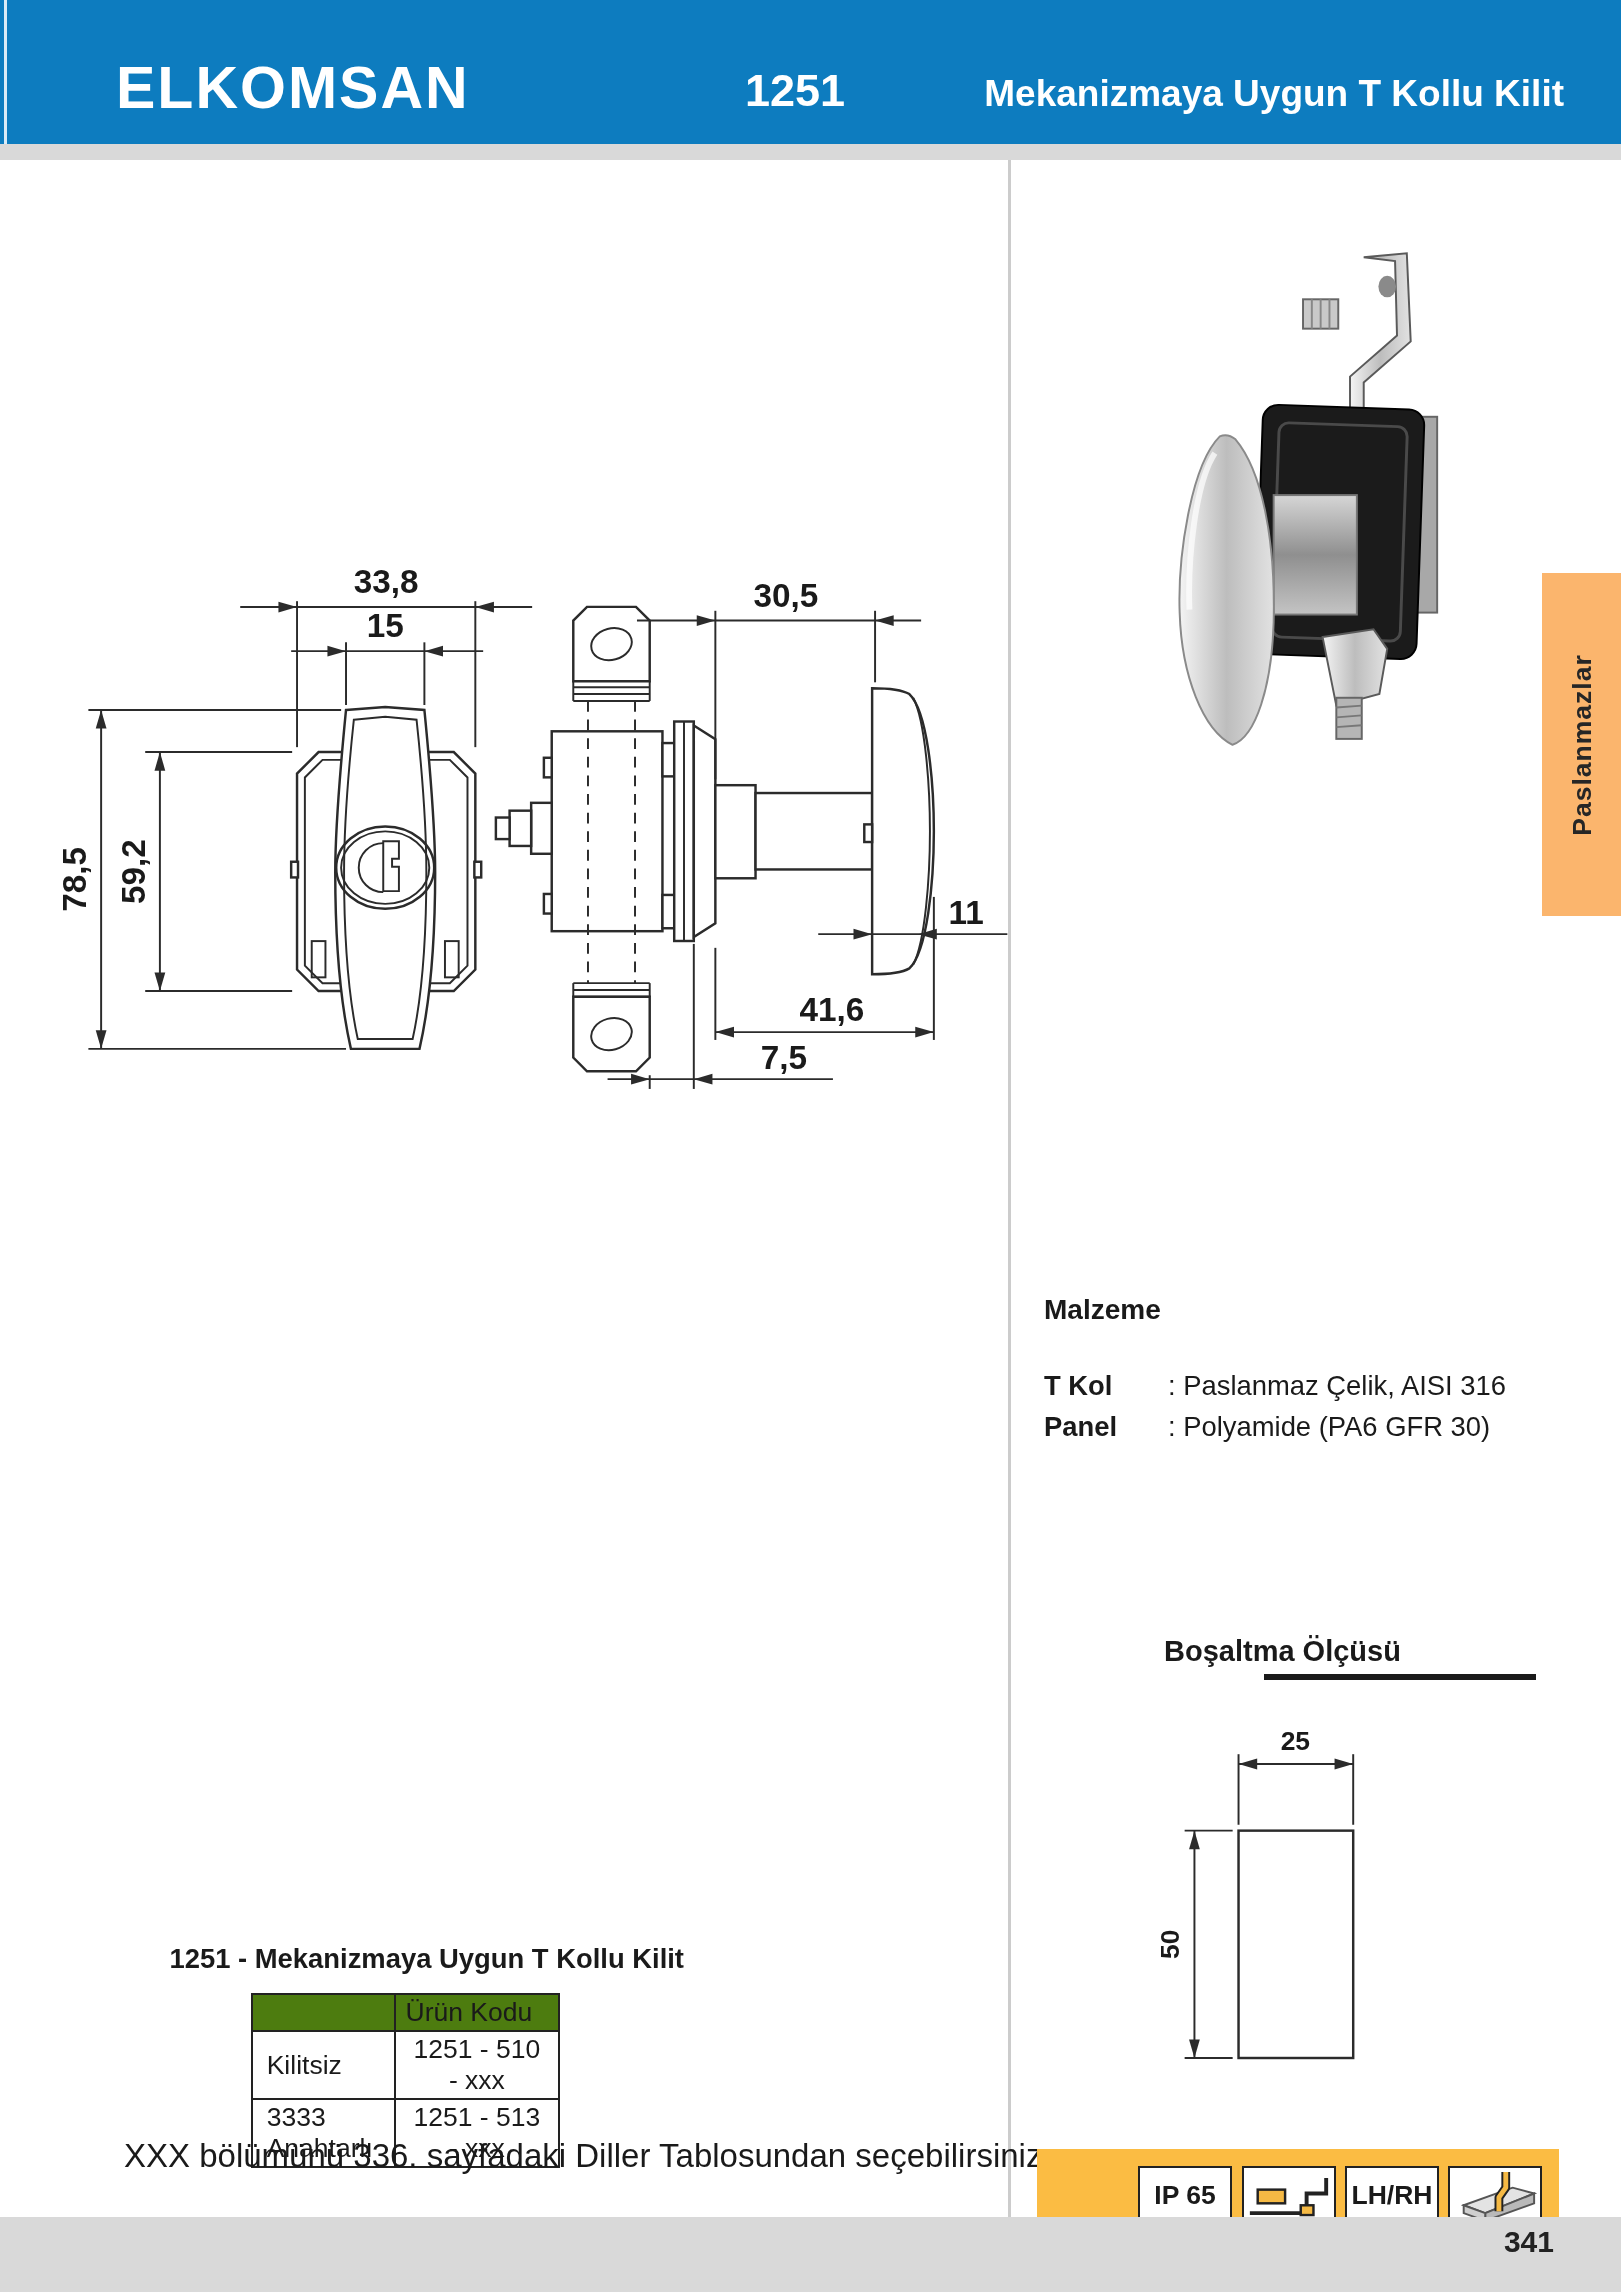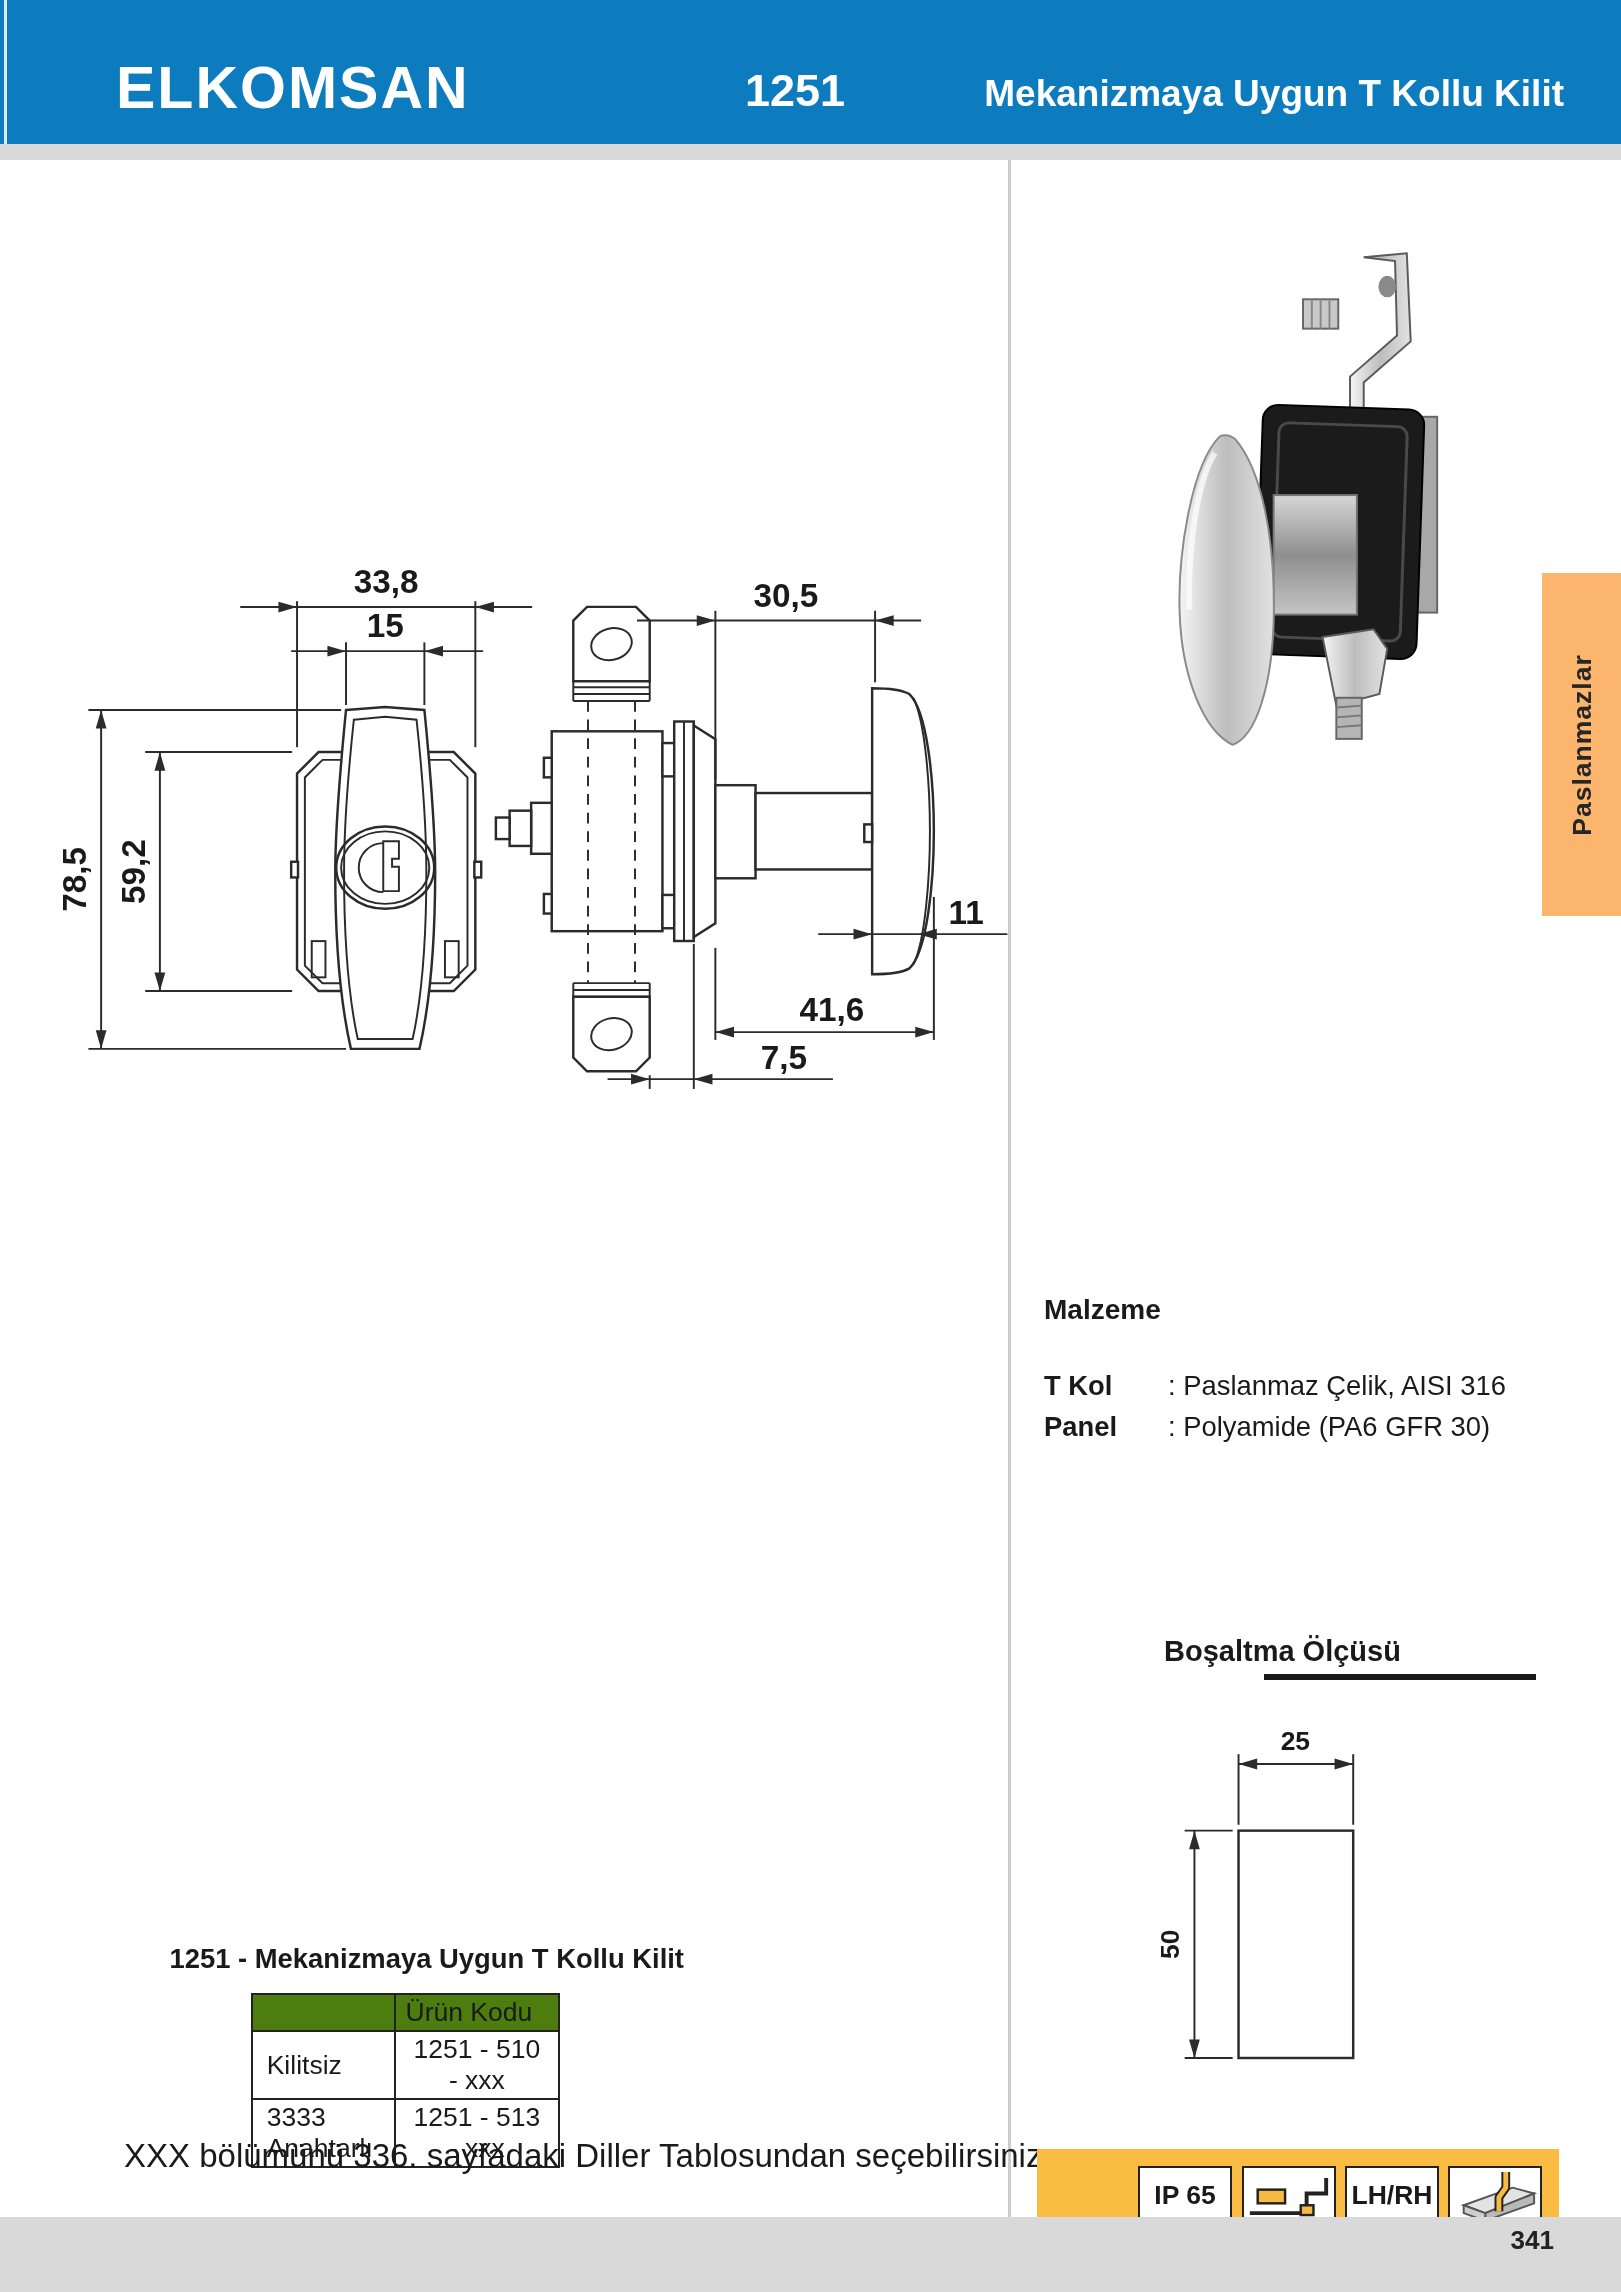--- a/index.html
+++ b/index.html
@@ -40,21 +40,21 @@
   .otable .c2{width:166px;text-align:center;}
   .note{position:absolute;left:124px;top:2137px;font-size:33px;white-space:nowrap;}
 
   
   .badgebar{position:absolute;left:1037px;top:2101px;width:522px;height:87px;background:#fbbc43;margin-top:48px;}
   .badge{position:absolute;top:16.7px;width:94px;height:59px;background:#ffffff;border:2px solid #222;
     display:flex;align-items:center;justify-content:center;font-size:26.5px;font-weight:600;}
 
   
   .footer{position:absolute;left:0;top:2217px;width:1621px;height:75px;background:#d9d9d9;}
-  .pagenum{position:absolute;right:67px;top:7.8px;font-size:26px;font-weight:700;color:#222;}
+  .pagenum{position:absolute;right:67px;top:7.8px;font-size:30px;font-weight:700;color:#222;}
 
   svg{position:absolute;overflow:visible;}
   .ln{stroke:#2b2b2b;stroke-width:2;fill:none;}
   .ln25{stroke:#2b2b2b;stroke-width:2.5;fill:none;}
   .lnw{stroke:#2b2b2b;stroke-width:2.5;fill:#ffffff;}
   .dash{stroke:#2b2b2b;stroke-width:2;fill:none;stroke-dasharray:11 8;}
   .dimt{font-family:"Liberation Sans",sans-serif;font-size:34px;font-weight:700;fill:#1a1a1a;}
   .dimt2{font-family:"Liberation Sans",sans-serif;font-size:27px;font-weight:700;fill:#1a1a1a;}
   .arr{fill:#2b2b2b;stroke:none;}
 </style>

